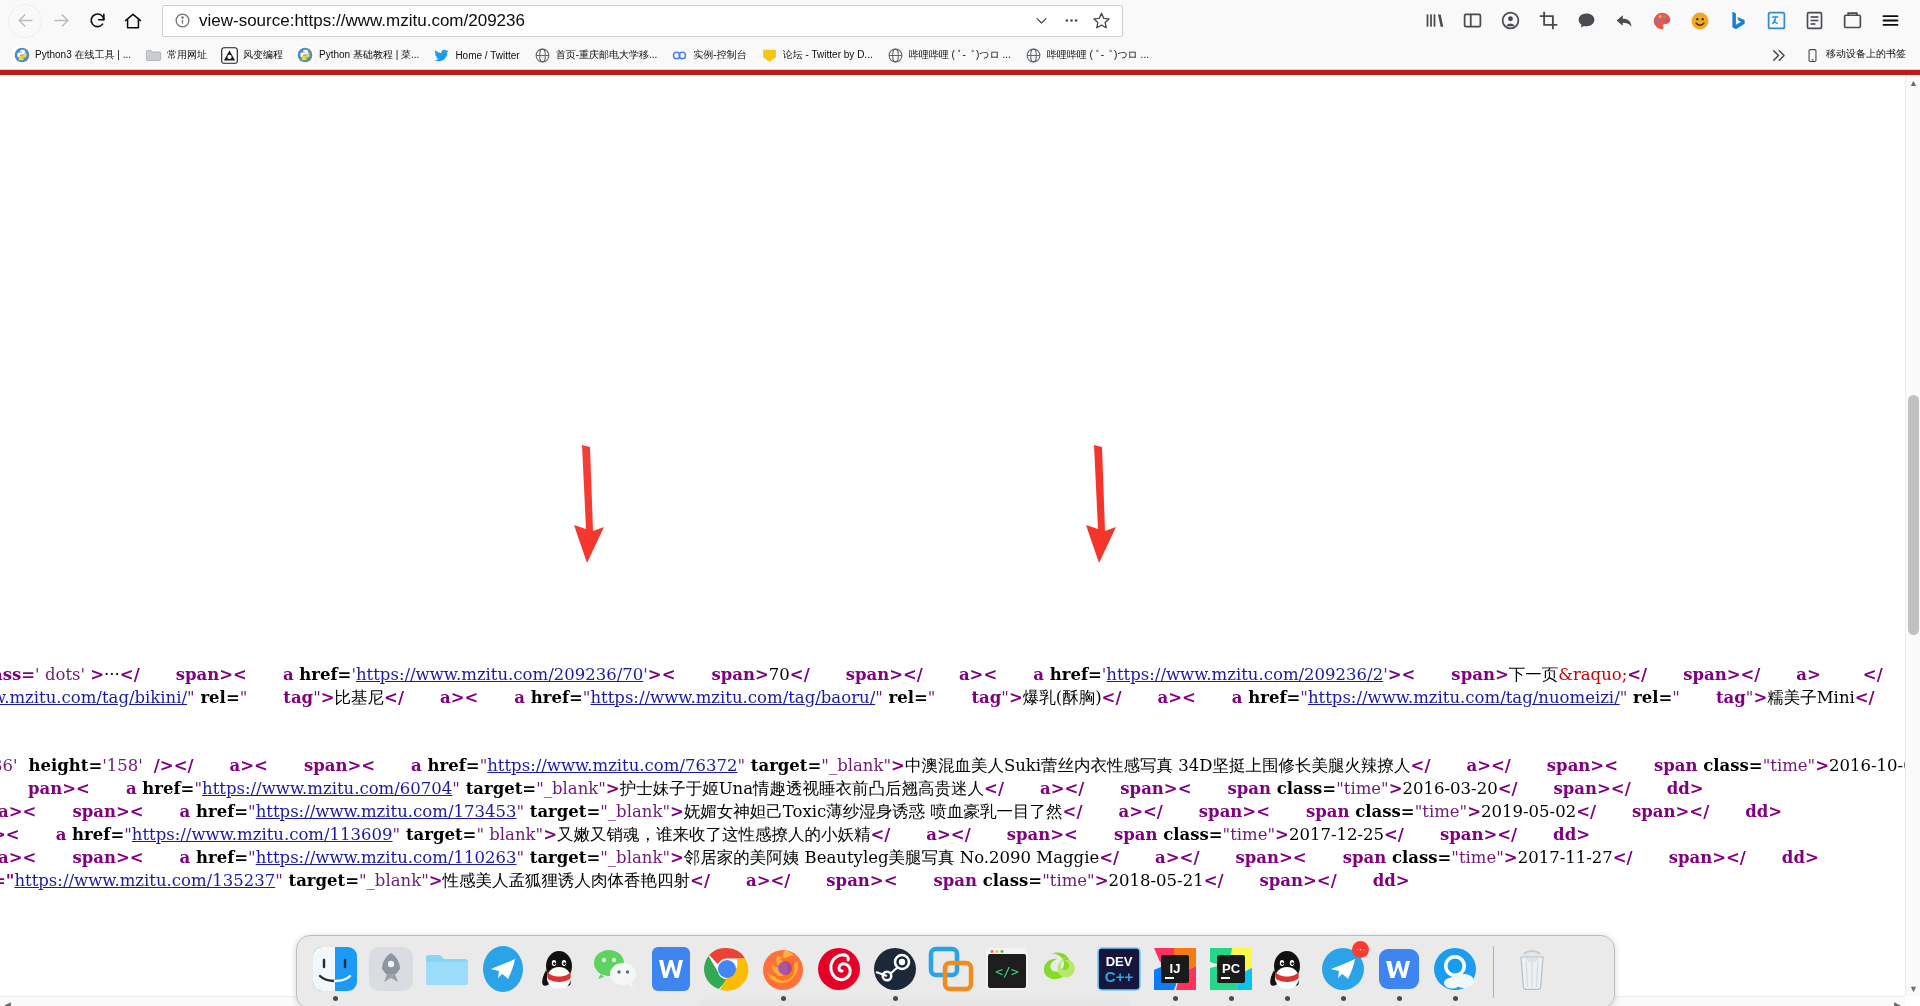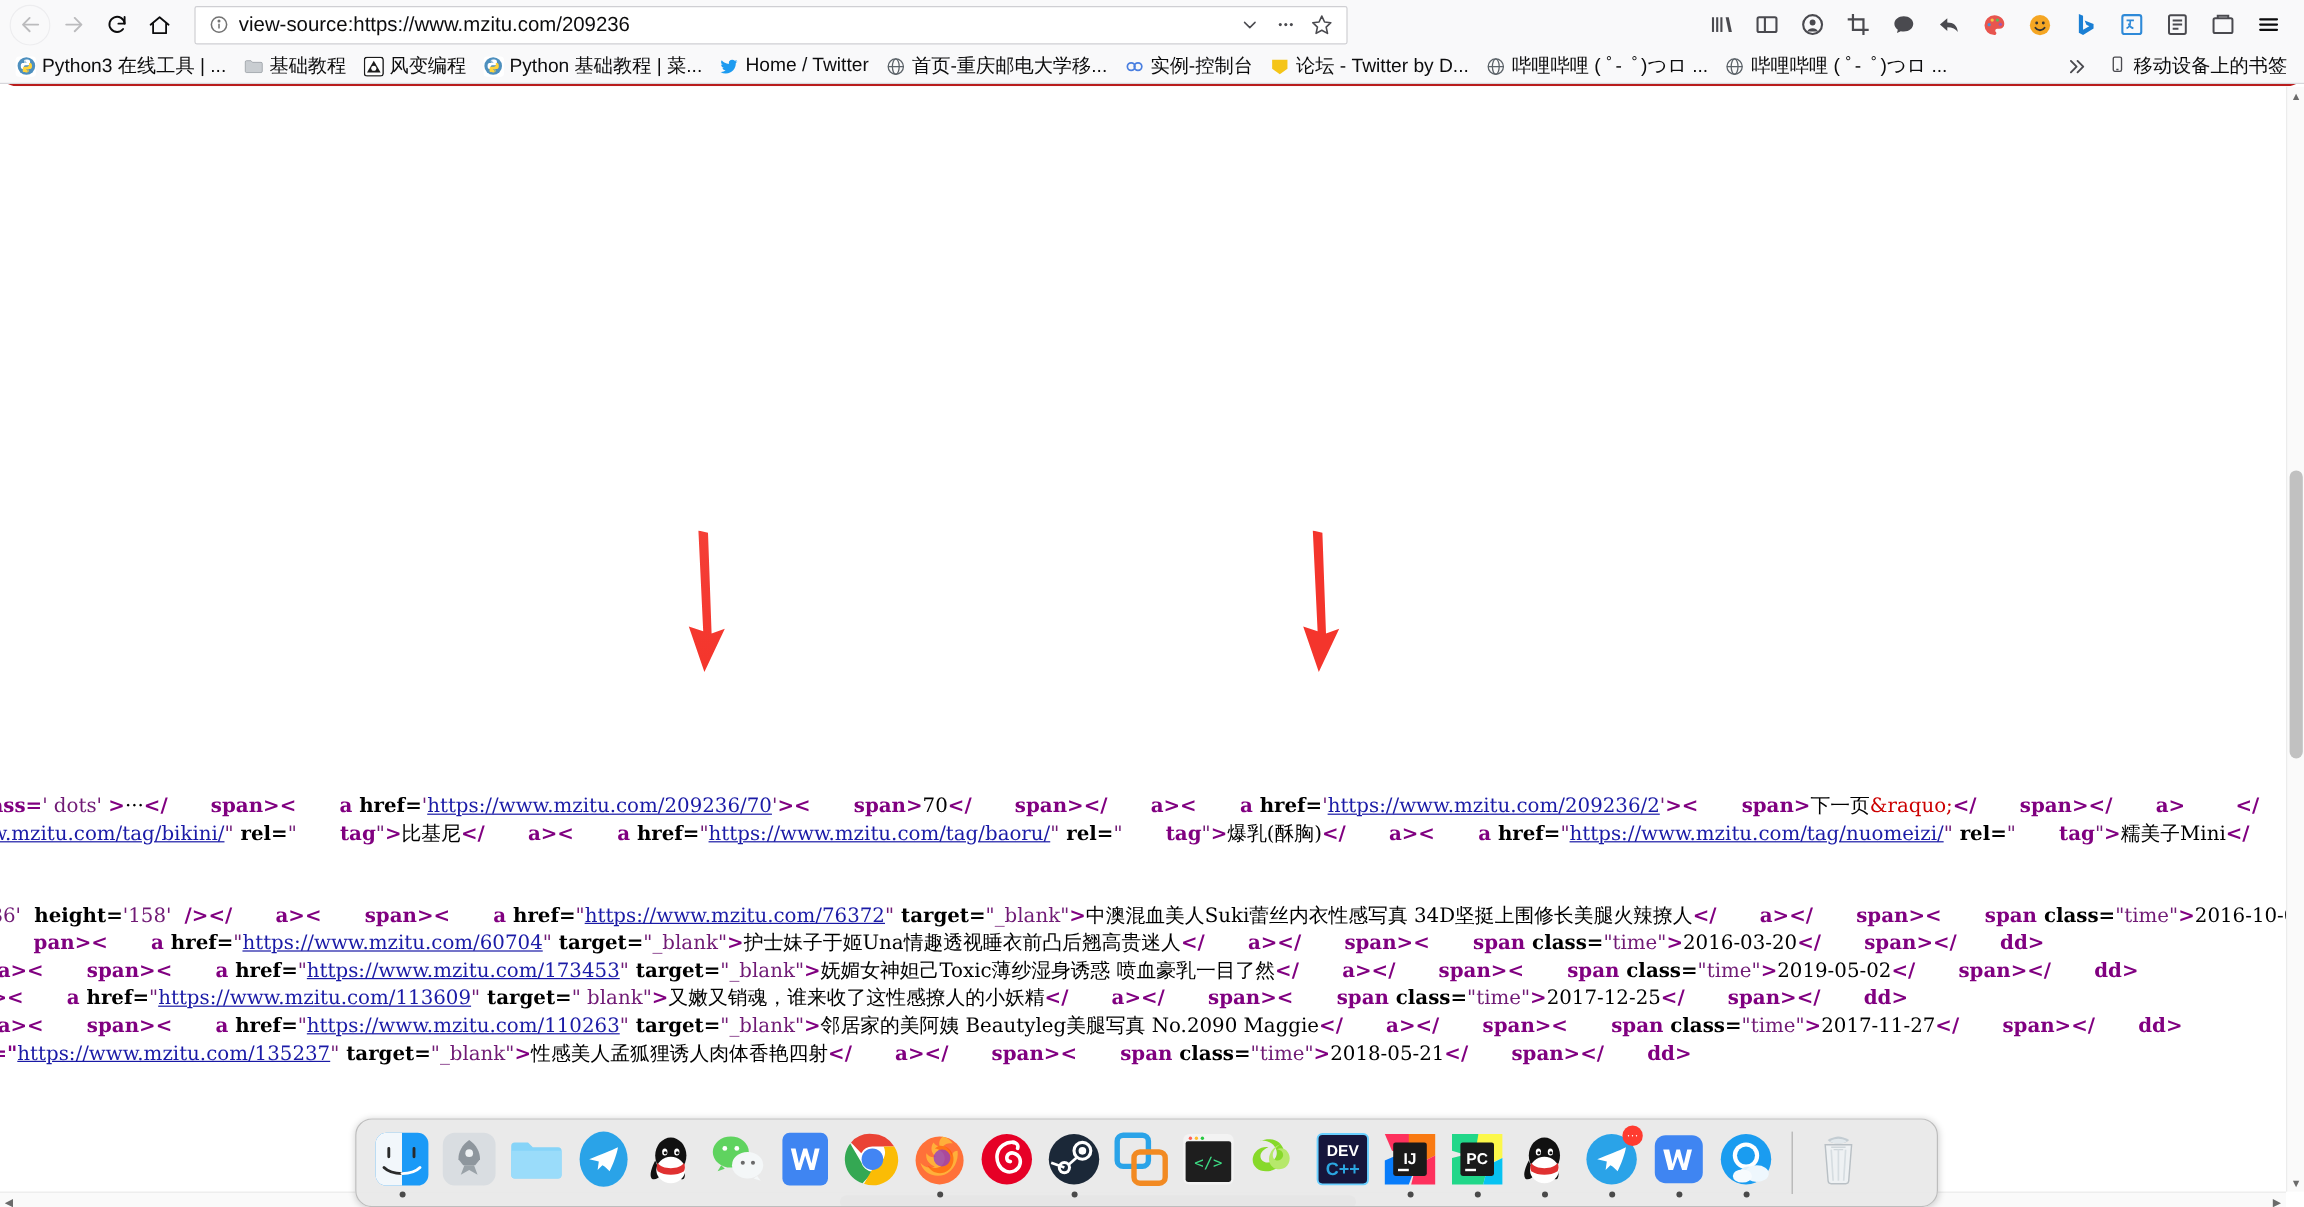--- a/index.html
+++ b/index.html
@@ -8,22 +8,21 @@
     width: 1920px; height: 1006px;
     overflow: hidden;
     background: #ffffff;
     font-family: "Liberation Sans", sans-serif;
   }
 
   
   #browser-chrome {
     width: 1920px;
     background: #f9f9fa;
-    border-bottom: 2px solid #b91c1c;
-    border-radius: 14px;
+    border-bottom: 5px solid #b91c1c;
   }
 
   #nav-toolbar {
     height: 41px;
     display: flex;
     align-items: center;
     padding: 0 8px;
     background: #f9f9fa;
   }
   .nav-btn {
@@ -76,21 +75,21 @@
   }
 
   
   #bookmark-bar {
     height: 29px;
     display: flex;
     align-items: center;
     padding: 0 6px;
     background: #f9f9fa;
     border-bottom: 1px solid #d7d7db;
-    font-size: 16px;
+    font-size: 10px;
     color: #0c0c0d;
     white-space: nowrap;
     overflow: hidden;
   }
   .bm-item {
     display: flex; align-items: center;
     gap: 5px;
     padding: 2px 7px;
     border-radius: 3px;
     flex: 0 0 auto;
@@ -403,21 +402,21 @@
       </span>
       <span class="bm-label">Python3 在线工具 | ...</span>
     </div>
 
     <div class="bm-item">
       <span class="favicon fav-folder">
         <svg width="17" height="17" viewBox="0 0 24 24">
           <path d="M2 6.5A1.5 1.5 0 0 1 3.5 5h5.2l1.8 2h10A1.5 1.5 0 0 1 22 8.5v9A1.5 1.5 0 0 1 20.5 19h-17A1.5 1.5 0 0 1 2 17.5z" fill="#c9cdd1" stroke="#8d9399" stroke-width="0.8"></path>
         </svg>
       </span>
-      <span class="bm-label">基础教程</span>
+      <span class="bm-label">常用网址</span>
     </div>
 
     <div class="bm-item">
       <span class="favicon">
         <svg width="17" height="17" viewBox="0 0 24 24">
           <rect x="1" y="1" width="22" height="22" rx="3" fill="#ffffff" stroke="#1c1c1c" stroke-width="1.6"></rect>
           <path d="M4 19 L12 5 L20 19 Z" fill="#1c1c1c"></path>
           <circle cx="12" cy="14" r="3" fill="#ffffff"></circle>
         </svg>
       </span>

